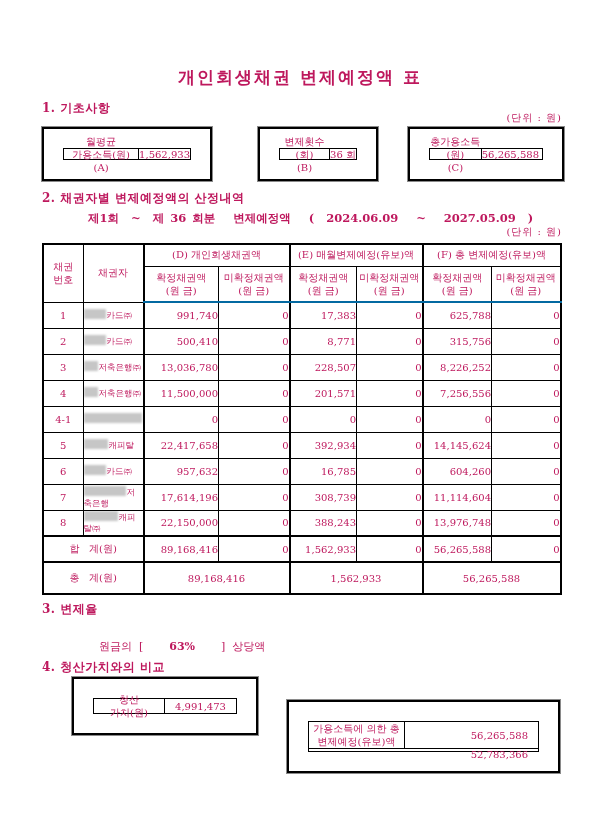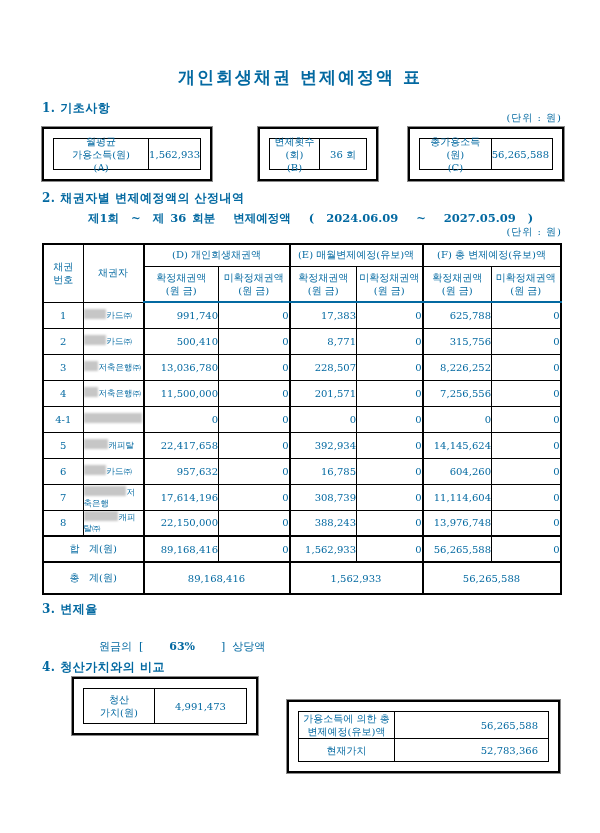--- a/index.html
+++ b/index.html
@@ -1,34 +1,34 @@
 <!DOCTYPE html>
 <html><head>
 <meta charset="utf-8">
 <style>
   * { box-sizing: border-box; margin: 0; padding: 0; }
   html, body { background: #ffffff; }
   .page {
     position: relative; width: 600px; height: 833px; margin: 0 auto;
-    background: #ffffff; color: #0369a1;
+    background: #ffffff; color: #be185d;
     font-family: "DejaVu Serif", "Liberation Serif", serif;
     overflow: hidden;
   }
   .title {
     position: absolute; top: 66px; left: 0; width: 100%;
     text-align: center; font-size: 17px; font-weight: bold; letter-spacing: 2px;
   }
   .sec-heading { position: absolute; font-size: 12px; font-weight: bold; letter-spacing: 0.5px; }
   .sub-heading { position: absolute; left: 88px; top: 211px; font-size: 11.5px; font-weight: bold; word-spacing: 2px; white-space: pre; }
   .unit-note { position: absolute; right: 38px; font-size: 10px; letter-spacing: 1px; }
 
   
   .frame {
     position: absolute; border: 2px solid #000; box-shadow: 0 0 0 1px #8a8a8a;
-    background: #fff; padding: 9px;
+    background: #fff; padding: 19px;
   }
   .frame-in { width: 100%; height: 100%; border: 1px solid #000; display: flex; }
   .frame-col { flex-direction: column; }
   .fcell { display: flex; flex-direction: column; justify-content: center; align-items: center; font-size: 10px; line-height: 13px; }
   .flabel { border-right: 1px solid #000; }
   .fvalue { flex: 1; }
   .val-center { align-items: center; }
   .val-right { align-items: flex-end; padding-right: 3px; }
 
   .cmp-row { display: flex; flex: 1; }
@@ -121,23 +121,20 @@
     <div class="frame" style="left: 287px; top: 700px; width: 273px; height: 73px;">
       <div class="frame-in frame-col">
         <div class="cmp-row">
           <div class="cmp-label" style="width: 96px;">
             <div class="lab-line">가용소득에 의한 총</div>
             <div class="lab-line">변제예정(유보)액</div>
           </div>
           <div class="cmp-value">56,265,588</div>
         </div>
         <div class="cmp-row">
-          <div class="cmp-label" style="width: 96px;">
-            <div class="lab-line">현재가치</div>
-          </div>
           <div class="cmp-value">52,783,366</div>
         </div>
       </div>
     </div>
     <table class="main-table">
       <colgroup>
         <col style="width: 40px;">
         <col style="width: 60px;">
         <col style="width: 75px;">
         <col style="width: 71px;">

